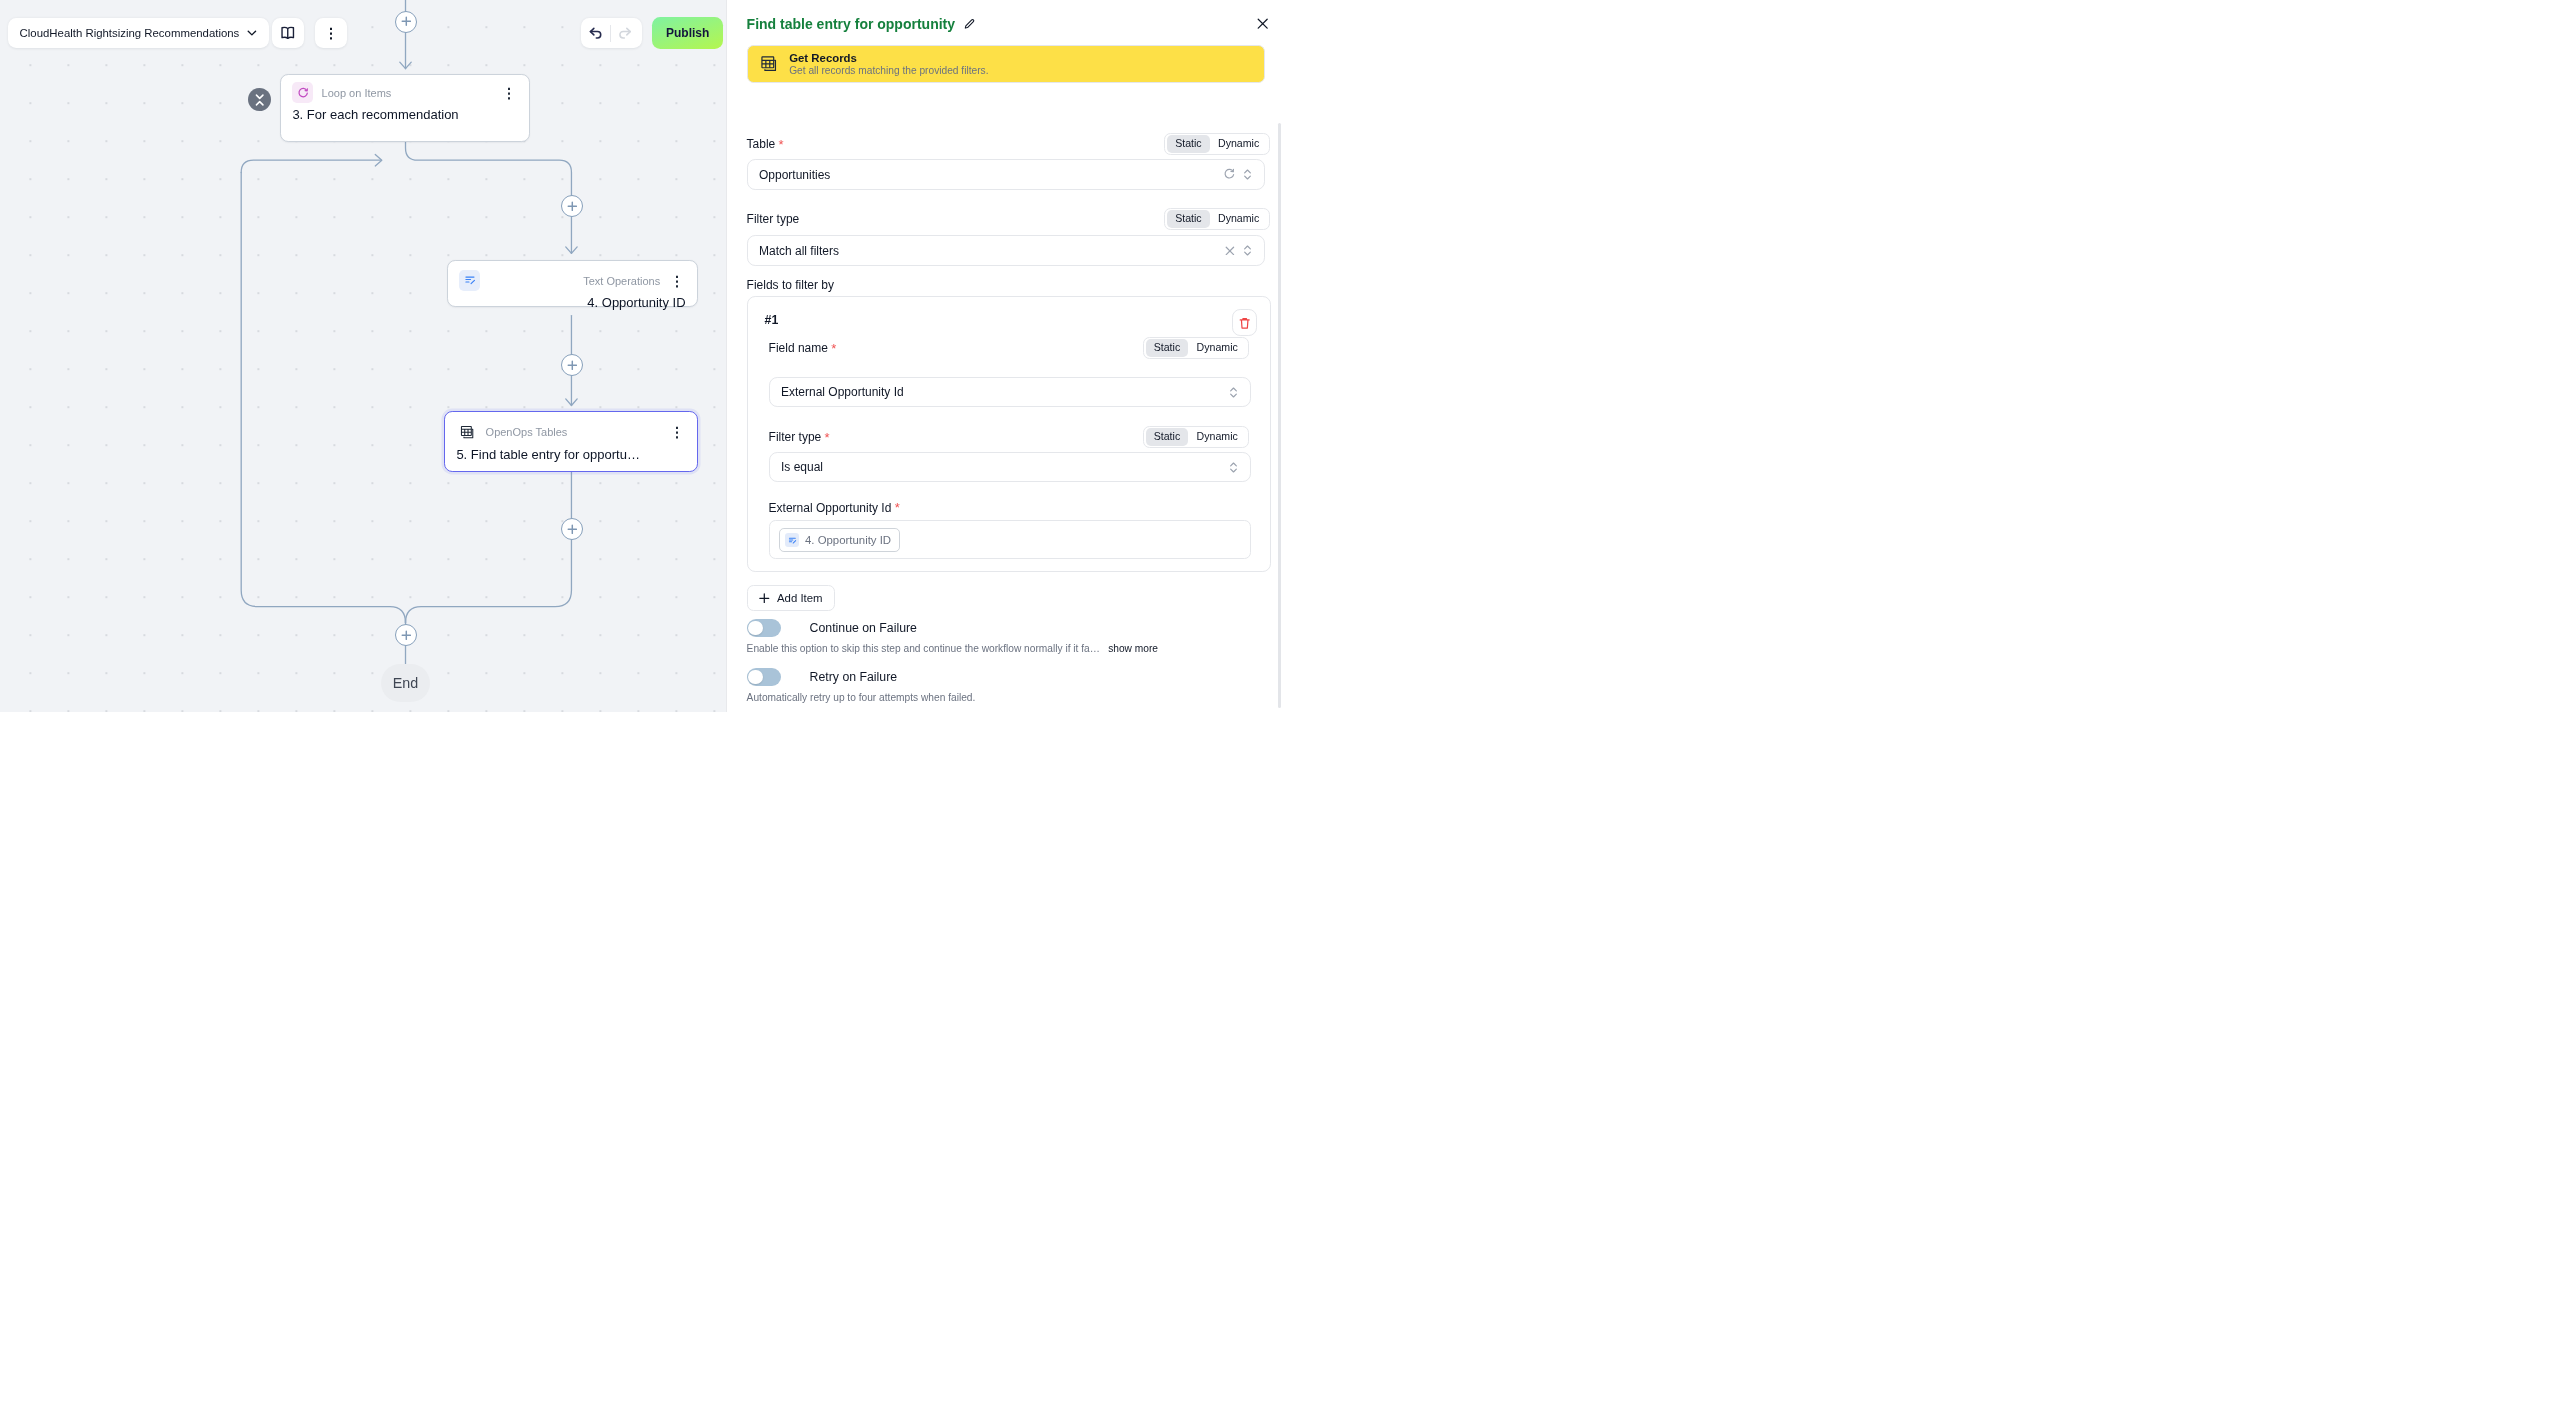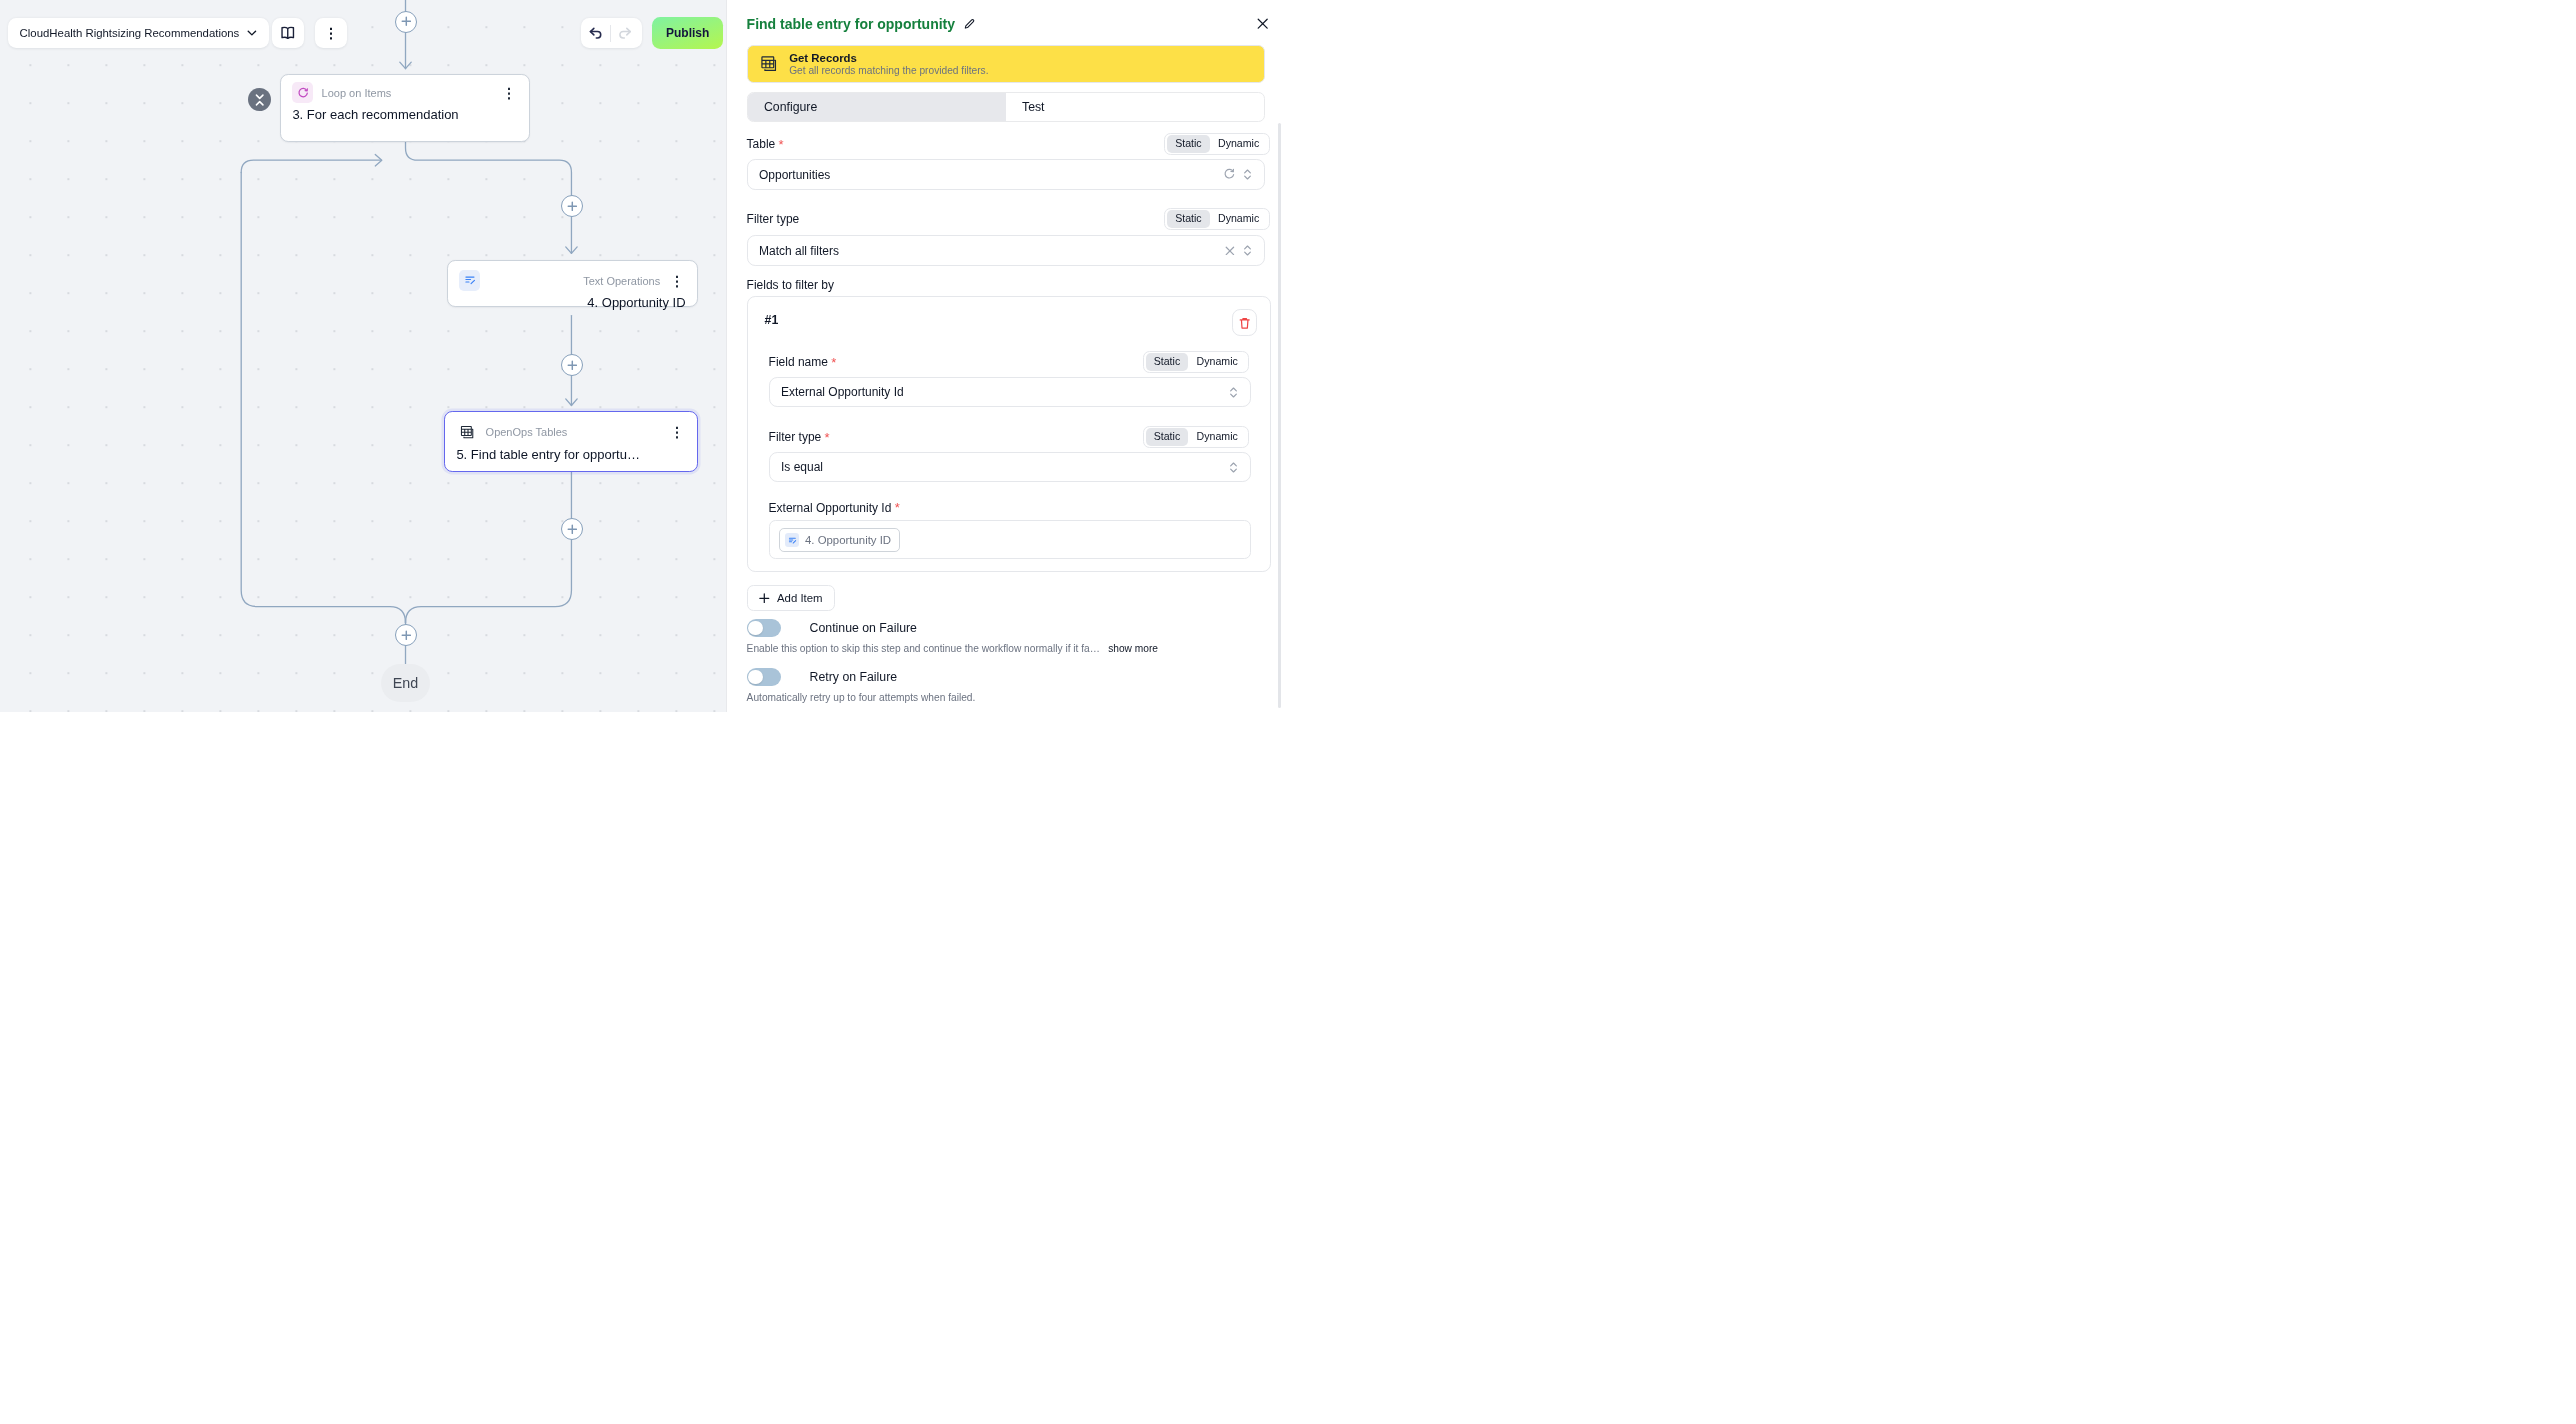--- a/index.html
+++ b/index.html
@@ -264,24 +264,20 @@
         <path d="M15.5 6.5 H16.8 V16.8 H6 V15.5"></path>
         <rect x="3" y="3" width="12" height="11" rx="0.5"></rect>
         <path d="M3 6.5 H15 M3 10 H15 M7 6.5 V14 M11 6.5 V14"></path>
       </svg>
       <div>
         <div class="action-name">Get Records</div>
         <div class="action-desc">Get all records matching the provided filters.</div>
       </div>
     </div>
 
-    <div class="tabs">
-      <div class="tab active">Configure</div>
-      <div class="tab">Test</div>
-    </div>
 
     <div class="field-label-row" style="top:133px;">
       <span class="field-label">Table</span>
       <span class="req">*</span>
       <div class="seg">
         <span class="seg-opt active">Static</span>
         <span class="seg-opt">Dynamic</span>
       </div>
     </div>
     <div class="select" style="top:159px;">
@@ -321,21 +317,21 @@
     <div class="field-label" style="position:absolute; left:19.6px; top:278px;">Fields to filter by</div>
 
     <div class="fields-card">
       <div class="item-number">#1</div>
       <div class="trash-btn">
         <svg width="11.4" height="12.3" viewBox="0 0 14 15" fill="none" stroke="#ef4444" stroke-width="1.5" stroke-linecap="round" stroke-linejoin="round">
           <path d="M1.5 3.5 H12.5 M4.8 3.5 V2 H9.2 V3.5 M3 3.5 L3.7 13.5 H10.3 L11 3.5"></path>
         </svg>
       </div>
 
-      <div class="inner-label-row" style="top:54px;text-align:right;">
+      <div class="inner-label-row" style="top:40px;text-align:right;">
         <span class="field-label">Field name</span>
         <span class="req">*</span>
         <div class="seg">
           <span class="seg-opt active">Static</span>
           <span class="seg-opt">Dynamic</span>
         </div>
       </div>
       <div class="inner-select" style="top:80px;">
         <span class="select-value">External Opportunity Id</span>
         <svg width="9" height="13" viewBox="0 0 11 16" fill="none" stroke="#9ca3af" stroke-width="1.5" stroke-linecap="round" stroke-linejoin="round">

